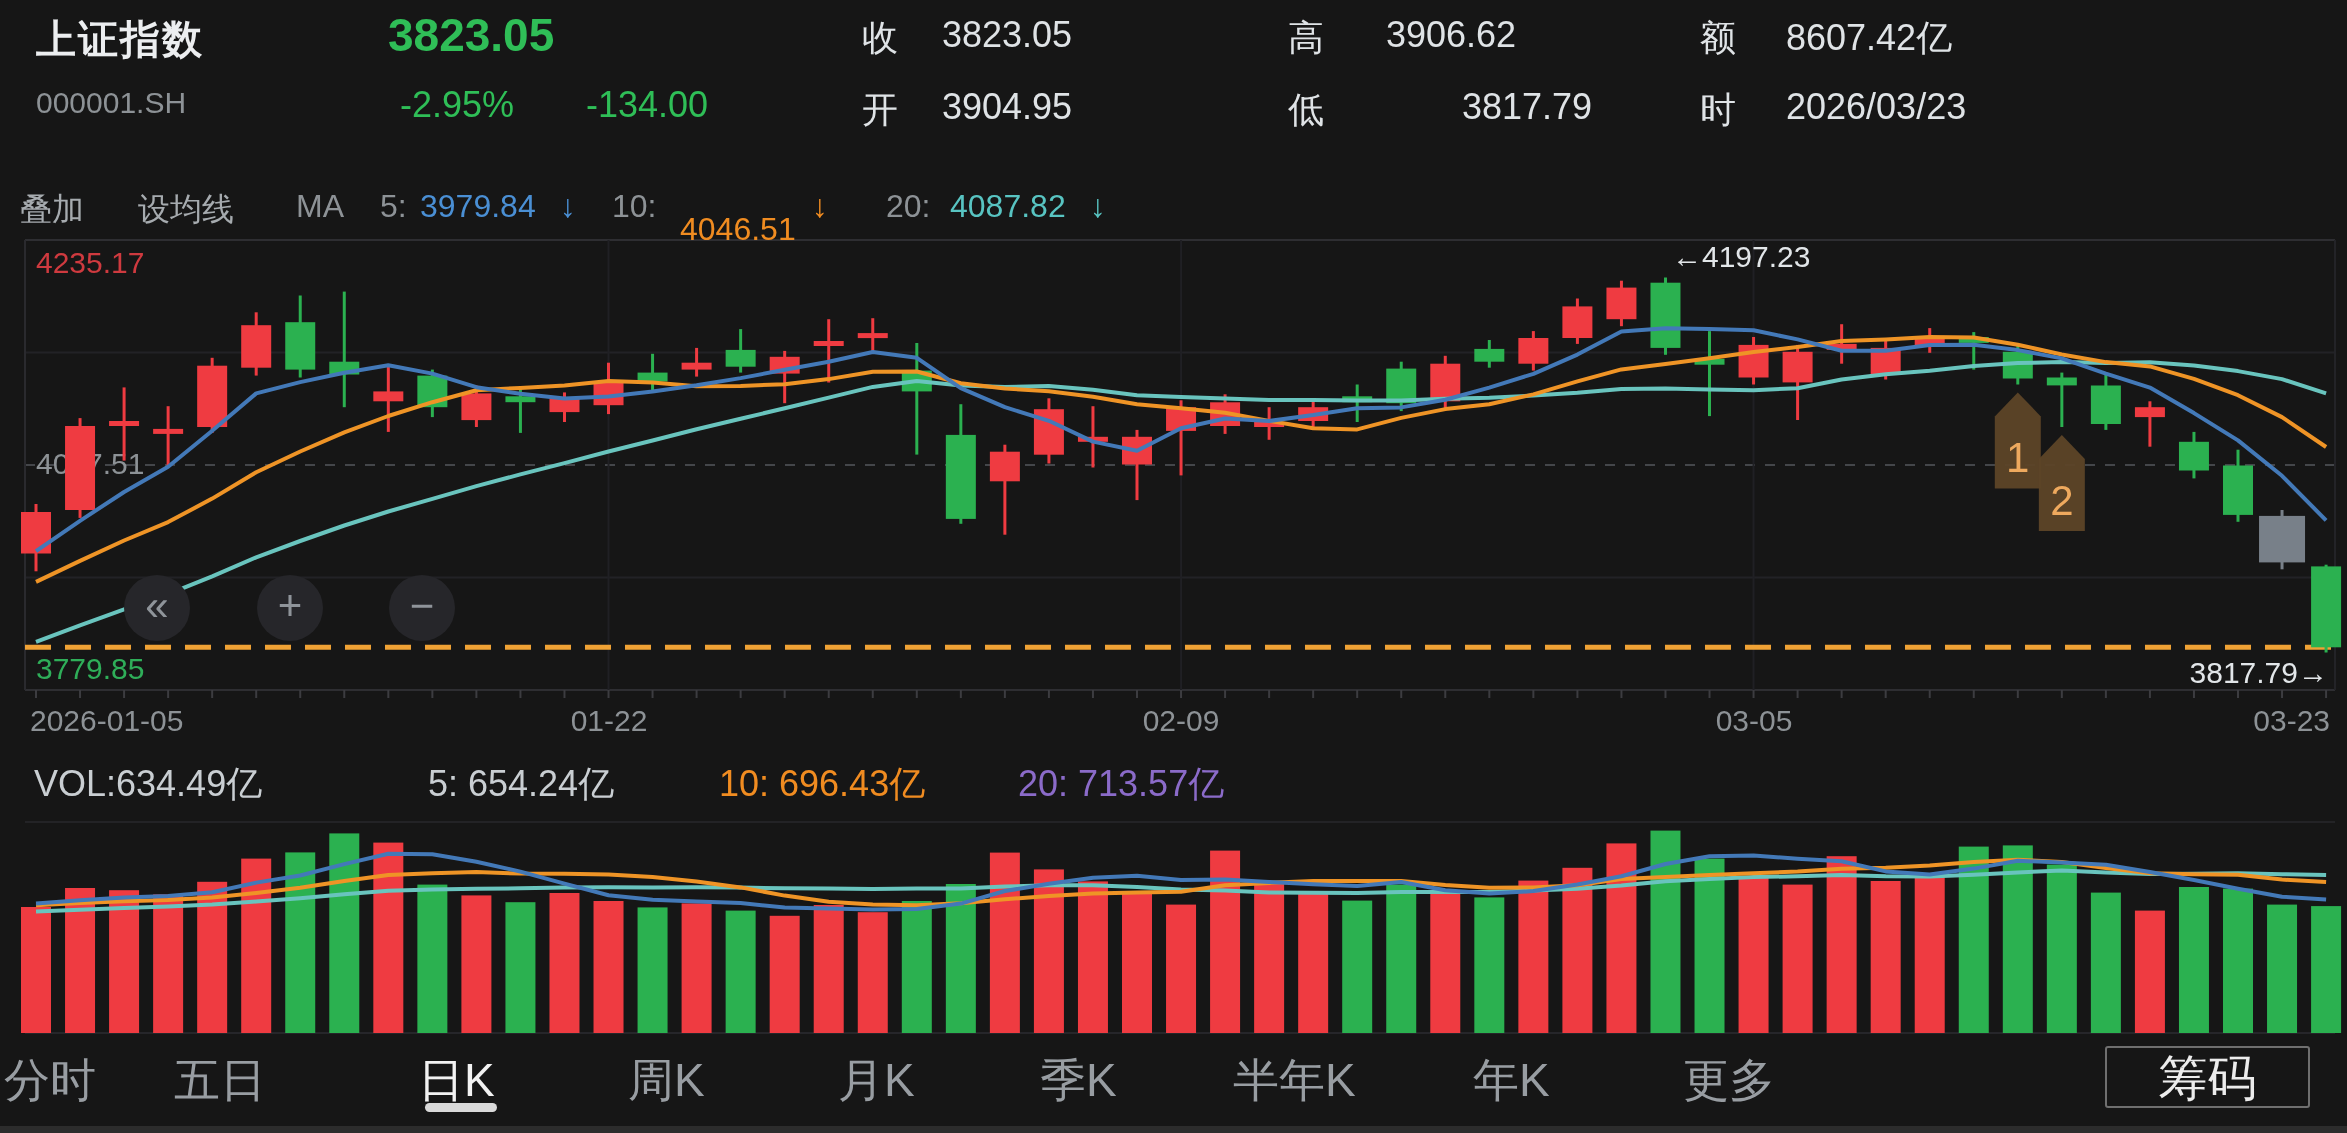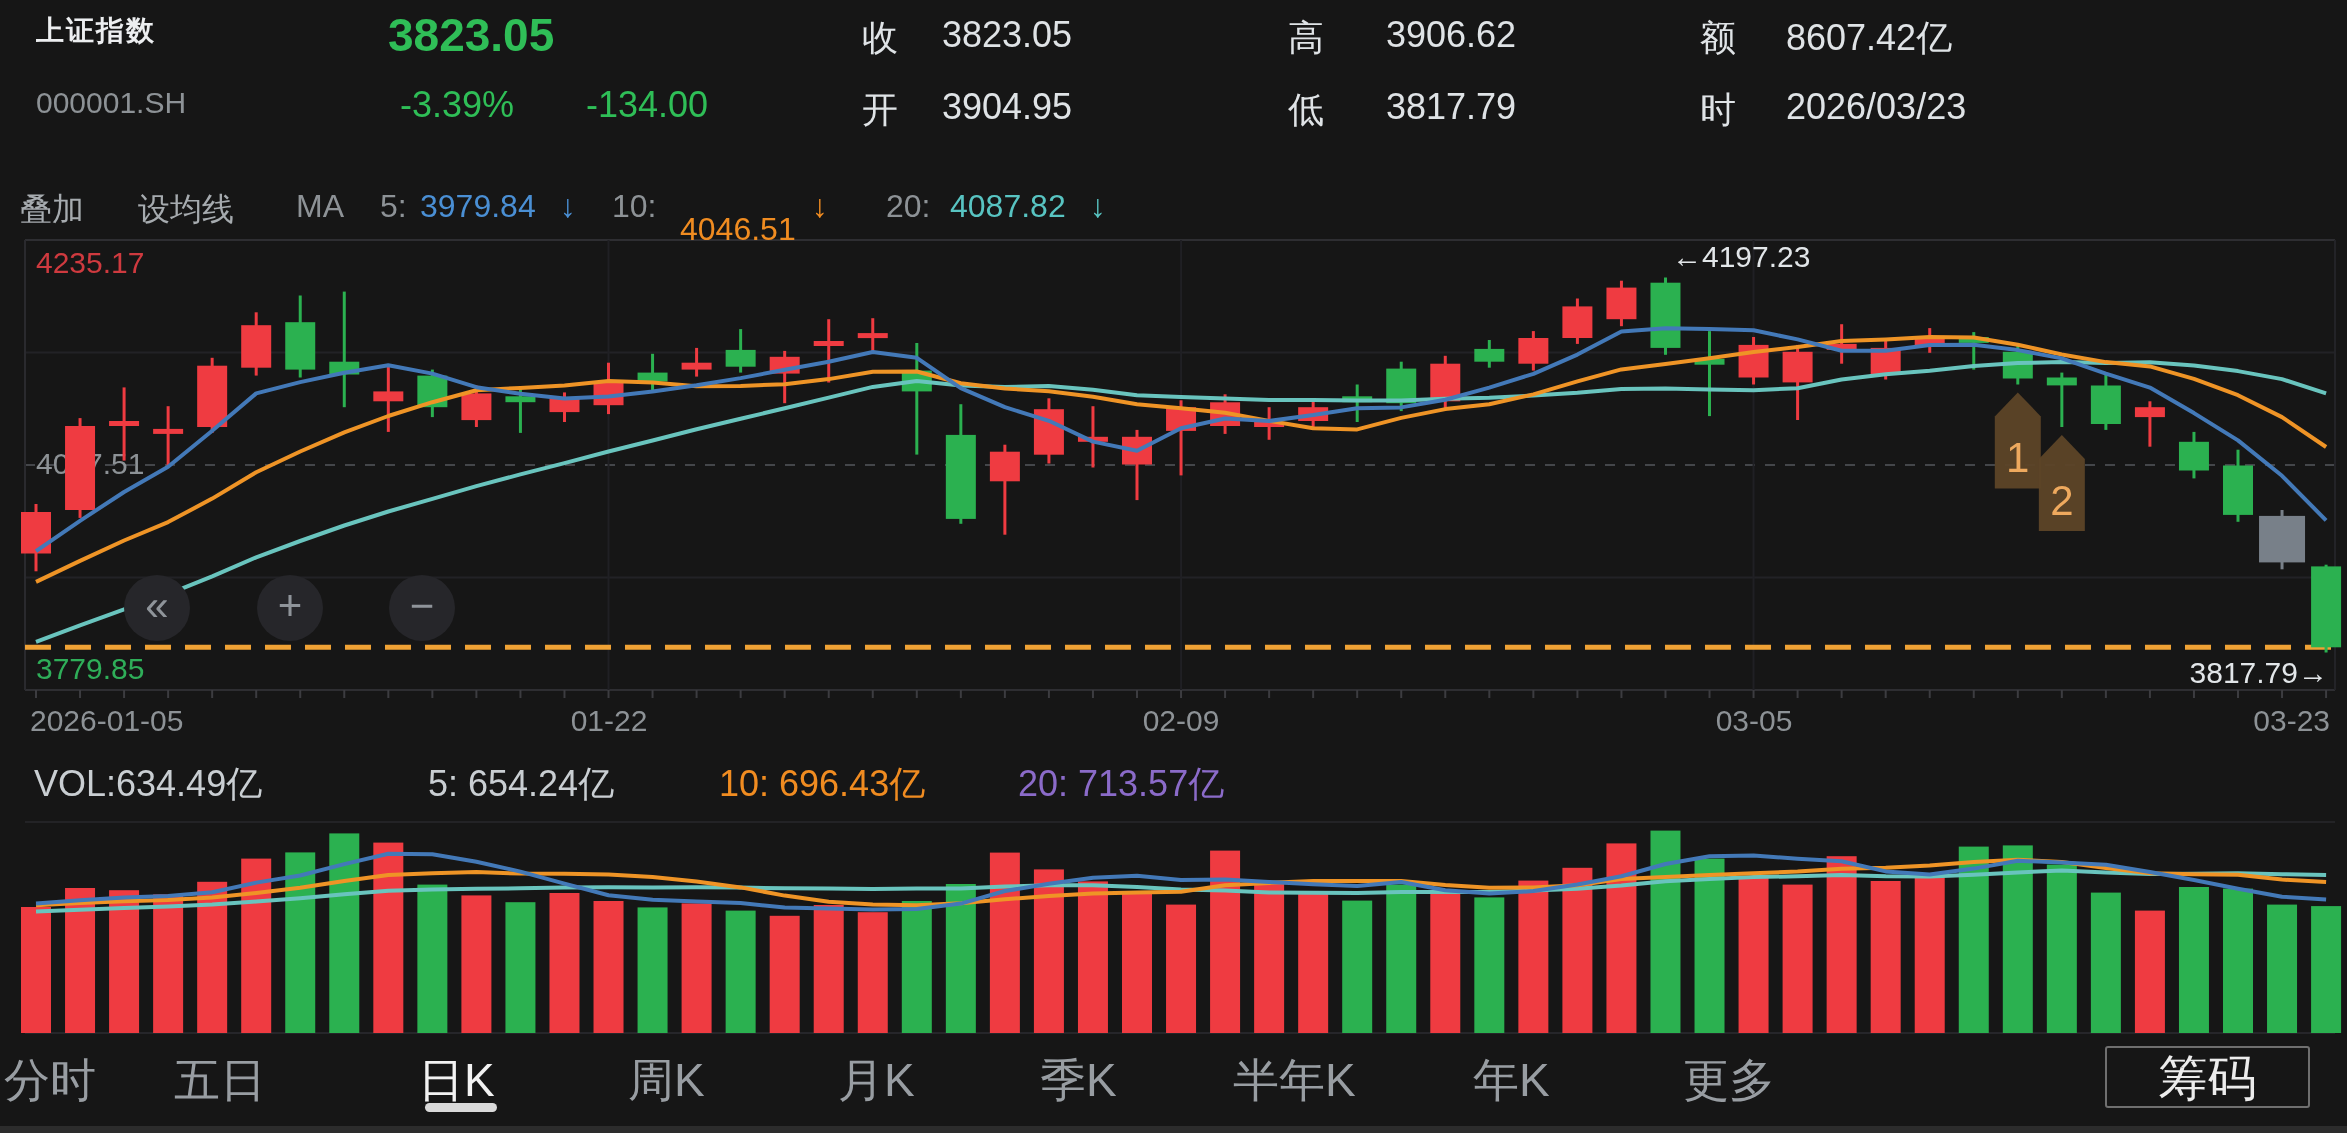--- a/index.html
+++ b/index.html
@@ -1,21 +1,21 @@
 <!DOCTYPE html>
 <html><head>
 <meta charset="utf-8">
 <style>
   html,body{margin:0;padding:0;background:#161616;width:2347px;height:1133px;overflow:hidden;
     font-family:"Liberation Sans","DejaVu Sans",sans-serif;}
   #stage{position:relative;width:2347px;height:1133px;background:#161616;}
   #chart-svg{position:absolute;left:0;top:0;}
   .abs{position:absolute;white-space:nowrap;}
   
-  .title{left:36px;top:12px;font-size:28px;font-weight:bold;color:#eceef0;letter-spacing:2px;}
+  .title{left:36px;top:12px;font-size:40px;font-weight:bold;color:#eceef0;letter-spacing:2px;}
   .code{left:36px;top:86px;font-size:30px;color:#8d9296;}
   .price-big{left:388px;top:8px;font-size:46px;font-weight:bold;color:#2fbe57;}
   .chg-pct{left:400px;top:84px;font-size:36px;color:#2fbe57;}
   .chg-amt{left:586px;top:84px;font-size:36px;color:#2fbe57;}
   .stat-label{font-size:36px;color:#dfe3e6;}
   .stat-value{font-size:36px;color:#dfe3e6;}
   
   .mabar span{position:absolute;top:188px;font-size:32px;}
   .gray-t{color:#a6abaf;}
   .dim-t{color:#8d9296;}
@@ -281,31 +281,31 @@
       <rect x="2267.04" y="904.6" width="30" height="128.4" fill="#2bb150"></rect>
       <rect x="2311.08" y="906.1" width="30" height="126.9" fill="#2bb150"></rect>
       <polyline fill="none" stroke="#69c4be" stroke-width="4" stroke-linejoin="round" points="36.0,911.6 80.0,909.7 124.1,908.0 168.1,906.5 212.2,904.6 256.2,901.5 300.2,898.3 344.3,894.2 388.3,890.7 432.4,889.4 476.4,888.7 520.4,888.3 564.5,887.6 608.5,887.3 652.6,887.4 696.6,887.3 740.6,887.6 784.7,888.2 828.7,888.4 872.8,889.0 916.8,888.6 960.8,888.5 1004.9,886.6 1048.9,885.3 1093.0,885.3 1137.0,887.0 1181.0,889.6 1225.1,890.4 1269.1,892.4 1313.2,892.8 1357.2,893.0 1401.2,892.1 1445.3,892.1 1489.3,891.9 1533.4,890.6 1577.4,888.8 1621.4,885.5 1665.5,881.2 1709.5,878.9 1753.6,877.1 1797.6,876.3 1841.6,874.9 1885.7,876.3 1929.7,876.6 1973.8,874.8 2017.8,872.5 2061.8,870.5 2105.9,872.6 2149.9,874.1 2194.0,873.8 2238.0,873.2 2282.0,874.2 2326.1,874.9"></polyline>
       <polyline fill="none" stroke="#ef9426" stroke-width="4" stroke-linejoin="round" points="36.0,905.2 80.0,903.1 124.1,901.3 168.1,900.1 212.2,897.6 256.2,893.0 300.2,887.8 344.3,880.9 388.3,874.9 432.4,873.3 476.4,872.1 520.4,873.6 564.5,873.8 608.5,874.5 652.6,877.1 696.6,881.5 740.6,887.4 784.7,895.6 828.7,901.8 872.8,904.6 916.8,905.2 960.8,903.3 1004.9,899.3 1048.9,896.1 1093.0,893.5 1137.0,892.4 1181.0,891.8 1225.1,885.3 1269.1,882.9 1313.2,880.9 1357.2,880.9 1401.2,881.0 1445.3,884.9 1489.3,887.7 1533.4,887.6 1577.4,885.2 1621.4,879.1 1665.5,877.1 1709.5,874.9 1753.6,873.2 1797.6,871.6 1841.6,868.8 1885.7,867.7 1929.7,865.4 1973.8,862.0 2017.8,859.8 2061.8,861.9 2105.9,868.1 2149.9,873.3 2194.0,874.3 2238.0,874.7 2282.0,879.6 2326.1,882.1"></polyline>
       <polyline fill="none" stroke="#4379b8" stroke-width="4" stroke-linejoin="round" points="36.0,903.4 80.0,900.2 124.1,897.6 168.1,896.1 212.2,892.3 256.2,882.6 300.2,875.5 344.3,864.1 388.3,853.8 432.4,854.3 476.4,861.7 520.4,871.6 564.5,883.6 608.5,895.2 652.6,899.8 696.6,901.4 740.6,903.1 784.7,907.6 828.7,908.4 872.8,909.4 916.8,908.9 960.8,903.6 1004.9,891.0 1048.9,883.8 1093.0,877.7 1137.0,875.8 1181.0,880.0 1225.1,879.6 1269.1,881.9 1313.2,884.2 1357.2,886.0 1401.2,882.0 1445.3,890.3 1489.3,893.6 1533.4,891.1 1577.4,884.5 1621.4,876.3 1665.5,864.0 1709.5,856.2 1753.6,855.4 1797.6,858.8 1841.6,861.3 1885.7,871.4 1929.7,874.6 1973.8,868.6 2017.8,860.8 2061.8,862.4 2105.9,864.8 2149.9,872.0 2194.0,880.0 2238.0,888.7 2282.0,896.7 2326.1,899.4"></polyline>
     </svg>
 
   <div class="abs title">上证指数</div>
   <div class="abs code">000001.SH</div>
   <div class="abs price-big">3823.05</div>
-  <div class="abs chg-pct">-3.39%</div>
+  <div class="abs chg-pct">-2.95%</div>
   <div class="abs chg-amt">-134.00</div>
 
   <div class="abs stat-label" style="left:862px;top:14px;">收</div>
   <div class="abs stat-value" style="left:942px;top:14px;">3823.05</div>
   <div class="abs stat-label" style="left:862px;top:86px;">开</div>
   <div class="abs stat-value" style="left:942px;top:86px;">3904.95</div>
   <div class="abs stat-label" style="left:1288px;top:14px;">高</div>
   <div class="abs stat-value" style="left:1386px;top:14px;">3906.62</div>
   <div class="abs stat-label" style="left:1288px;top:86px;">低</div>
-  <div class="abs stat-value" style="left:1386px;top:86px;">3817.79</div>
+  <div class="abs stat-value" style="left:1462px;top:86px;">3817.79</div>
   <div class="abs stat-label" style="left:1700px;top:14px;">额</div>
   <div class="abs stat-value" style="left:1786px;top:14px;">8607.42亿</div>
   <div class="abs stat-label" style="left:1700px;top:86px;">时</div>
   <div class="abs stat-value" style="left:1786px;top:86px;">2026/03/23</div>
 
   <div class="mabar">
     <span class="gray-t" style="left:20px;">叠加</span>
     <span class="gray-t" style="left:138px;">设均线</span>
     <span class="dim-t" style="left:296px;">MA</span>
     <span class="dim-t" style="left:380px;">5:</span>

